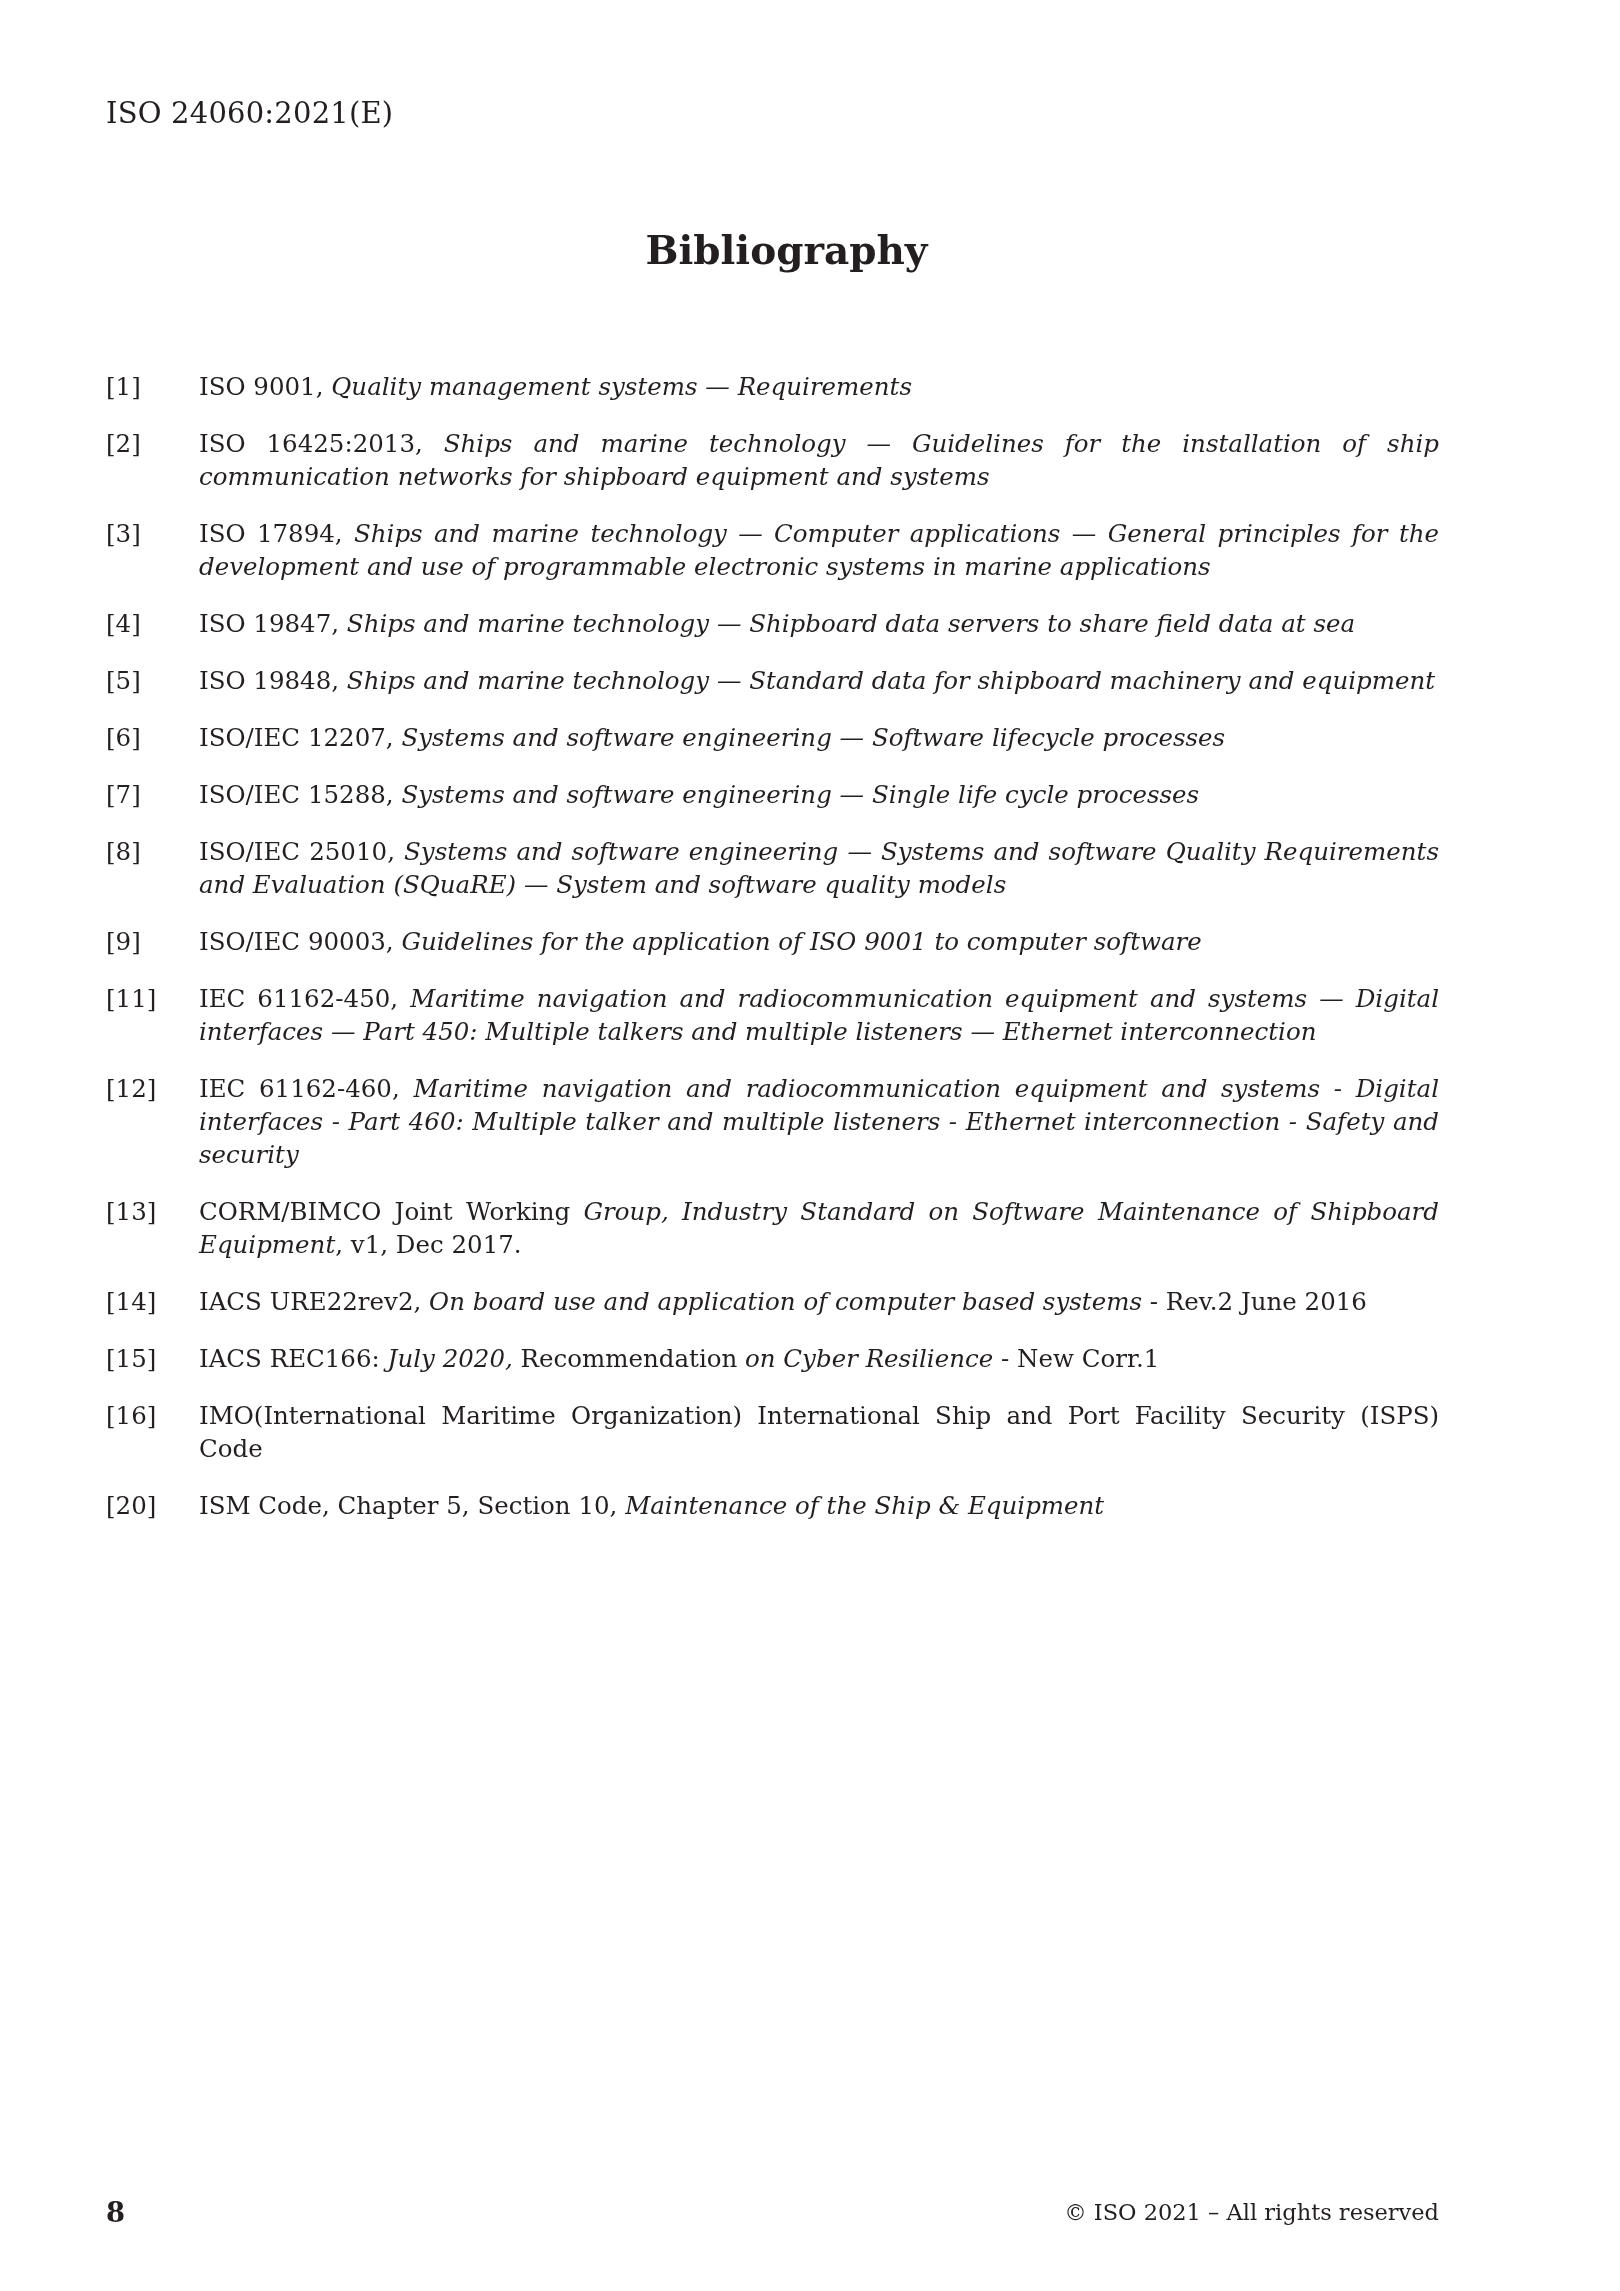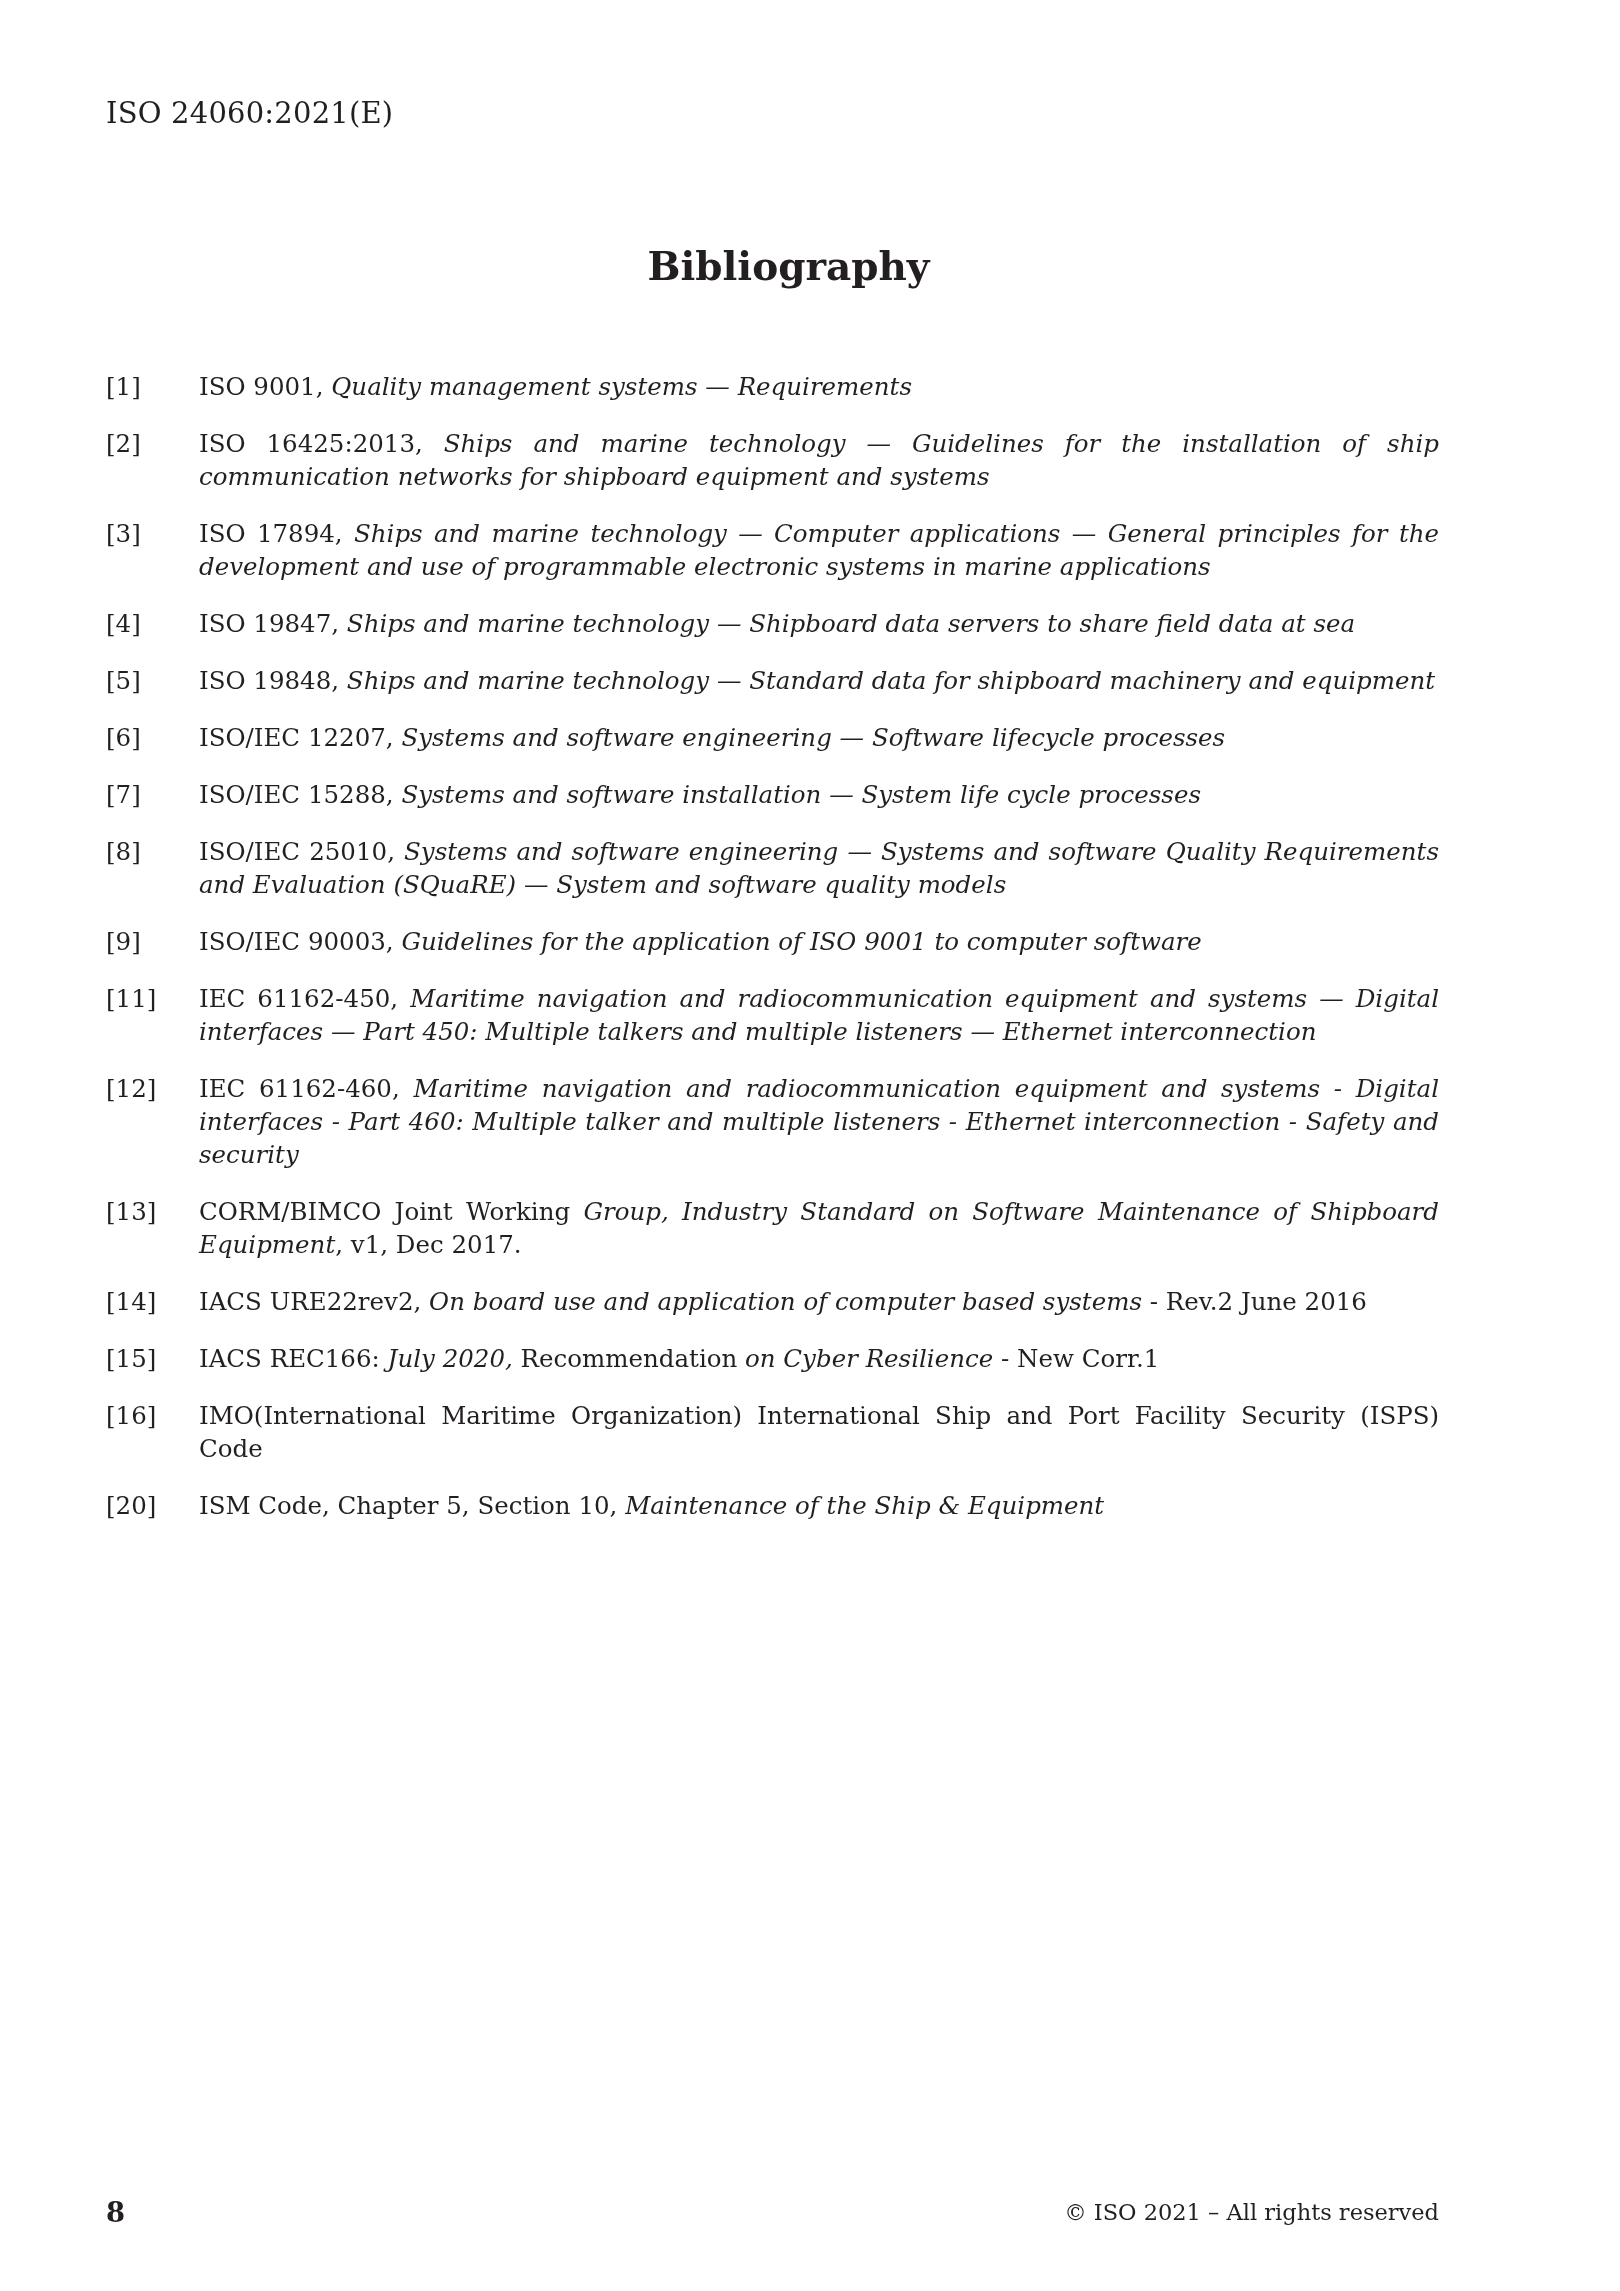--- a/index.html
+++ b/index.html
@@ -35,21 +35,21 @@
   .footer-copy {
     position: absolute; right: 181px; top: 2199px;
     font-size: 22.5px;
   }
 </style>
 </head>
 <body>
 
 <div class="doc-id">ISO 24060:2021(E)</div>
 
-<h1 class="title" style="margin:16px;">Bibliography</h1>
+<h1 class="title" style="margin:0;padding-left:14px;">Bibliography</h1>
 
 <ol class="biblio" id="biblio-list">
     <li class="entry">
       <span class="num">[1]</span>
       <span class="body"><span>ISO 9001, </span><span class="it">Quality management systems — Requirements</span></span>
     </li>
     <li class="entry">
       <span class="num">[2]</span>
       <span class="body"><span>ISO 16425:2013, </span><span class="it">Ships and marine technology — Guidelines for the installation of ship communication networks for shipboard equipment and systems</span></span>
     </li>
@@ -64,21 +64,21 @@
     <li class="entry">
       <span class="num">[5]</span>
       <span class="body"><span>ISO 19848, </span><span class="it">Ships and marine technology — Standard data for shipboard machinery and equipment</span></span>
     </li>
     <li class="entry">
       <span class="num">[6]</span>
       <span class="body"><span>ISO/IEC 12207, </span><span class="it">Systems and software engineering — Software lifecycle processes</span></span>
     </li>
     <li class="entry">
       <span class="num">[7]</span>
-      <span class="body"><span>ISO/IEC 15288, </span><span class="it">Systems and software installation — System life cycle processes</span></span>
+      <span class="body"><span>ISO/IEC 15288, </span><span class="it">Systems and software engineering — Single life cycle processes</span></span>
     </li>
     <li class="entry">
       <span class="num">[8]</span>
       <span class="body"><span>ISO/IEC 25010, </span><span class="it">Systems and software engineering — Systems and software Quality Requirements and Evaluation (SQuaRE) — System and software quality models</span></span>
     </li>
     <li class="entry">
       <span class="num">[9]</span>
       <span class="body"><span>ISO/IEC 90003, </span><span class="it">Guidelines for the application of ISO 9001 to computer software</span></span>
     </li>
     <li class="entry">

